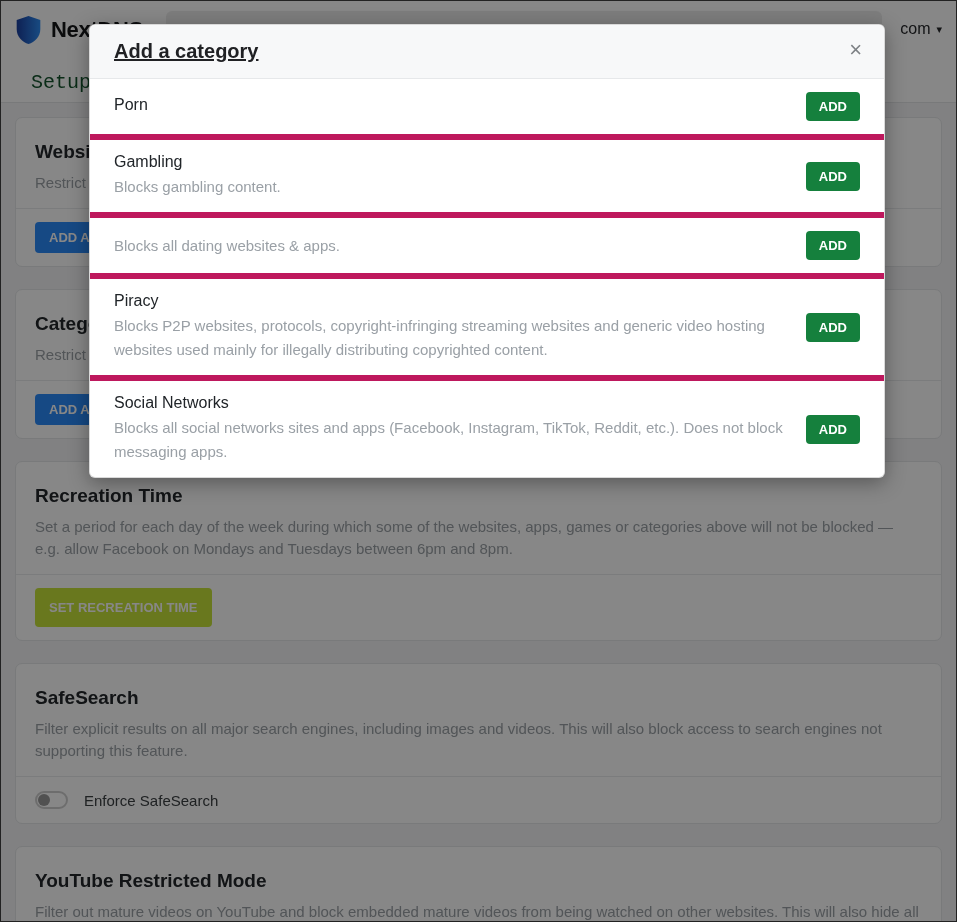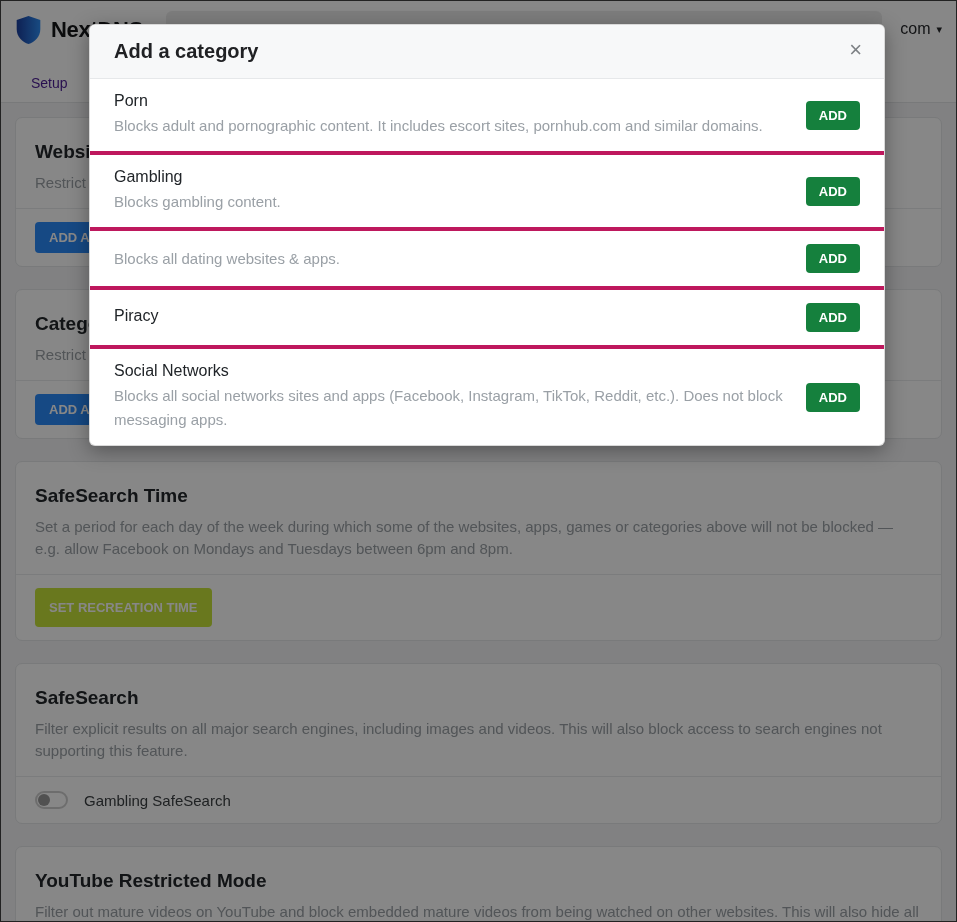--- a/index.html
+++ b/index.html
@@ -12,44 +12,44 @@
   
   .hdr { position:relative; height:62px; background:#ffffff; }
   .brand { position:absolute; left:14px; top:14px; display:flex; align-items:center; gap:9px; }
   .brand-logo { width:27px; height:30px; display:block; }
   .brand-name { font-size:22px; font-weight:800; color:#15171a; letter-spacing:-0.3px; }
   .hdr-bar { position:absolute; left:165px; top:10px; width:716px; height:34px; background:#ececec; border-radius:6px; }
   .account { position:absolute; right:14px; top:19px; font-size:16px; color:#26282b; display:flex; align-items:center; gap:6px; }
   .account .caret { font-size:11px; color:#26282b; }
   
   .nav { height:40px; background:#ffffff; border-bottom:1px solid #e3e5e7; display:flex; align-items:center; padding:0 30px; }
-  .nav-link { font-size:14px; color:#4c1d95; text-decoration:none; }
+  .nav-link { font-size:20px; color:#14532d; text-decoration:none;font-family:Liberation Mono, monospace; }
   
   .main { padding:14px; }
   .card { background:#ffffff; border:1px solid #e4e6e8; border-radius:7px; margin-bottom:22px; }
   .card-body { padding:23px 19px 14px 19px; }
   .card h2 { font-size:19px; font-weight:700; color:#23272b; margin-bottom:9px; white-space:nowrap; }
   .card .desc { font-size:15px; color:#9ba1a6; line-height:22px; max-width:890px; }
   .card-foot { border-top:1px solid #e9ebed; padding:13px 19px; }
   .btn { display:inline-block; border:none; cursor:pointer; border-radius:4px; font-family:inherit; font-weight:700; }
   .btn-blue-lg { background:#2a8afa; color:#fff; font-size:13px; padding:8px 14px; white-space:nowrap; }
   .btn-olive { background:#c6e239; color:#fff; font-size:13px; padding:12px 14px; white-space:nowrap; }
   .toggle-row { border-top:1px solid #e9ebed; padding:14px 19px; display:flex; align-items:center; }
   .toggle { width:33px; height:18px; border:2px solid #cfcfcf; border-radius:10px; background:#fff; position:relative; cursor:pointer; }
   .toggle .knob { position:absolute; left:1px; top:1px; width:12px; height:12px; border-radius:50%; background:#9a9a9a; }
   .toggle-label { margin-left:16px; font-size:15px; color:#3c4043; }
   
   .overlay { position:absolute; inset:0; background:rgba(0,0,0,0.47); z-index:5; }
   .modal { position:absolute; left:88px; top:23px; width:796px; z-index:10;
            background:#ffffff; border-radius:6px; overflow:hidden;
            box-shadow:0 5px 20px rgba(0,0,0,0.35); border:1px solid rgba(0,0,0,0.15); }
   .modal-hdr { position:relative; background:#f7f8f9; border-bottom:1px solid #e6e8ea; padding:15px 24px; }
-  .modal-title { font-size:20px; font-weight:600; color:#202124; }
+  .modal-title { font-size:20px; font-weight:600; color:#202124;text-decoration:underline; }
   .modal-close { position:absolute; right:22px; top:14px; font-size:22px; color:#7d8185; background:none; border:none; cursor:pointer; line-height:1; font-family:inherit; }
-  .cat-item { display:flex; align-items:center; padding:13px 24px; border-top:4px solid #be185d; }
+  .cat-item { display:flex; align-items:center; padding:13px 24px; border-top:6px solid #be185d; }
   .cat-item:first-child { border-top:none;justify-content:flex-end; }
   .cat-text { flex:1; }
   .cat-name { font-size:16px; font-weight:500; color:#212529; margin-bottom:4px; }
   .cat-desc { font-size:15px; color:#9aa0a6; line-height:24px; }
   .btn-add { background:#15803d; color:#fff; font-size:13px; padding:7px 13px; margin-left:18px; flex:none; }
 </style>
 </head>
 <body>
 
 <div class="page">
@@ -95,38 +95,38 @@
         <h2>Categories</h2>
         <div class="desc">Restrict</div>
       </div>
       <div class="card-foot">
         <button class="btn btn-blue-lg">ADD A C</button>
       </div>
     </div>
 
     <div class="card">
       <div class="card-body">
-        <h2>SafeSearch Time</h2>
+        <h2>Recreation Time</h2>
         <div class="desc">Set a period for each day of the week during which some of the websites, apps, games or categories above will not be blocked — e.g. allow Facebook on Mondays and Tuesdays between 6pm and 8pm.</div>
       </div>
       <div class="card-foot">
         <button class="btn btn-olive">SET RECREATION TIME</button>
       </div>
     </div>
 
     <div class="card">
       <div class="card-body">
         <h2>SafeSearch</h2>
         <div class="desc">Filter explicit results on all major search engines, including images and videos. This will also block access to search engines not supporting this feature.</div>
       </div>
       <div class="toggle-row">
         <div class="toggle">
           <div class="knob"></div>
         </div>
-        <span class="toggle-label">Gambling SafeSearch</span>
+        <span class="toggle-label">Enforce SafeSearch</span>
       </div>
     </div>
 
     <div class="card">
       <div class="card-body">
         <h2>YouTube Restricted Mode</h2>
         <div class="desc">Filter out mature videos on YouTube and block embedded mature videos from being watched on other websites. This will also hide all comments.</div>
       </div>
     </div>
 
@@ -136,21 +136,20 @@
 
   <div class="modal">
     <div class="modal-hdr">
       <span class="modal-title">Add a category</span>
       <button class="modal-close">×</button>
     </div>
     <div id="cat-list">
   <div class="cat-item">
     <div class="cat-text">
       <div class="cat-name">Porn</div>
-      <div class="cat-desc">Blocks adult and pornographic content. It includes escort sites, pornhub.com and similar domains.</div>
     </div>
     <button class="btn btn-add">ADD</button>
   </div>
 
   <div class="cat-item">
     <div class="cat-text">
       <div class="cat-name">Gambling</div>
       <div class="cat-desc">Blocks gambling content.</div>
     </div>
     <button class="btn btn-add">ADD</button>
@@ -159,20 +158,21 @@
   <div class="cat-item">
     <div class="cat-text">
       <div class="cat-desc">Blocks all dating websites &amp; apps.</div>
     </div>
     <button class="btn btn-add">ADD</button>
   </div>
 
   <div class="cat-item">
     <div class="cat-text">
       <div class="cat-name">Piracy</div>
+      <div class="cat-desc">Blocks P2P websites, protocols, copyright-infringing streaming websites and generic video hosting websites used mainly for illegally distributing copyrighted content.</div>
     </div>
     <button class="btn btn-add">ADD</button>
   </div>
 
   <div class="cat-item">
     <div class="cat-text">
       <div class="cat-name">Social Networks</div>
       <div class="cat-desc">Blocks all social networks sites and apps (Facebook, Instagram, TikTok, Reddit, etc.). Does not block messaging apps.</div>
     </div>
     <button class="btn btn-add">ADD</button>

